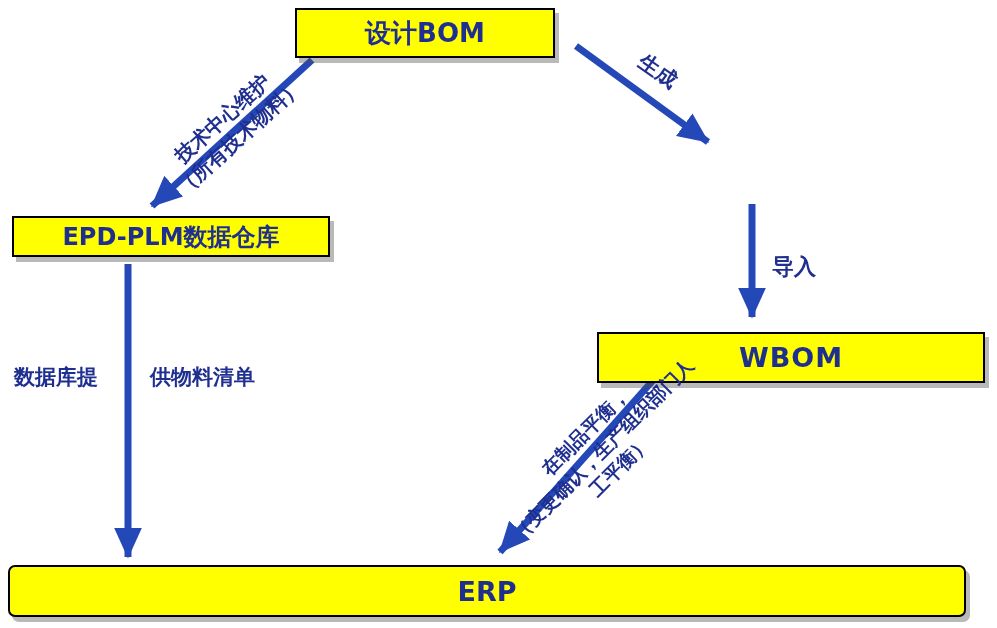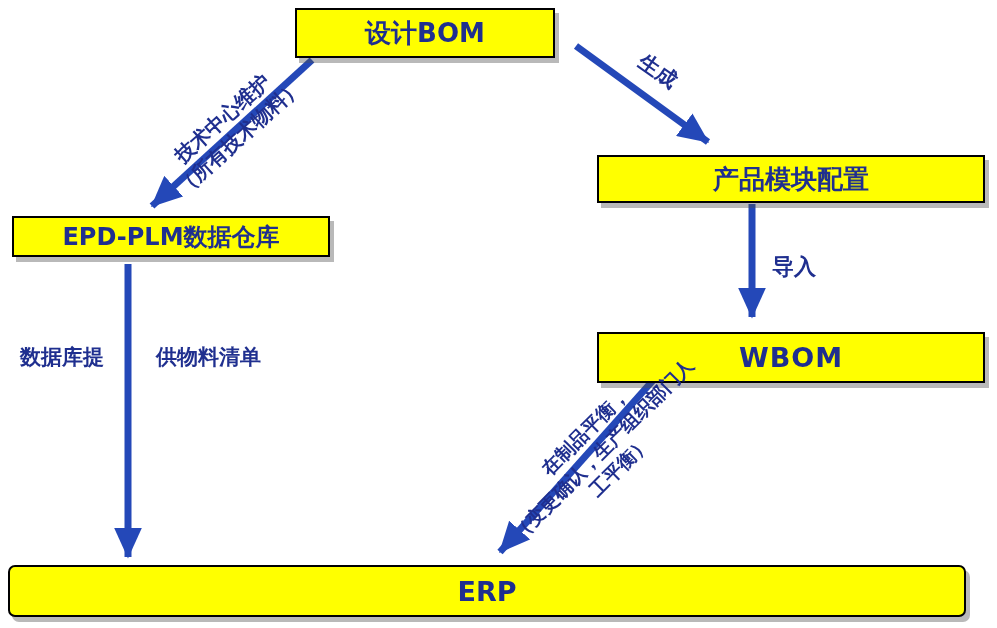--- a/index.html
+++ b/index.html
@@ -50,21 +50,21 @@
   .lbl-tech{
     left:95px;top:103px;width:272px;
     text-align:center;font-size:20px;line-height:1.25;
     transform:rotate(-42deg);
   }
   .lbl-generate{
     left:618px;top:57px;width:80px;text-align:center;
     font-size:21px;transform:rotate(35deg);
   }
   .lbl-import{left:772px;top:252px;font-size:22px;}
-  .lbl-database{left:14px;top:343px;font-size:21px;margin-left:6px;}
+  .lbl-database{left:14px;top:363px;font-size:21px;}
   .lbl-database .gap{margin-left:52px;}
   .lbl-wip{
     left:445px;top:412px;width:315px;
     text-align:center;font-size:19px;line-height:1.3;
     transform:rotate(-45deg);
   }
 </style>
 </head>
 <body>
 
@@ -78,21 +78,20 @@
     </defs>
     <line class="arrow" x1="312" y1="60" x2="152" y2="206" marker-end="url(#ah)"></line>
     <line class="arrow" x1="576" y1="46" x2="708" y2="142" marker-end="url(#ah)"></line>
     <line class="arrow" x1="752" y1="204" x2="752" y2="317" marker-end="url(#ah)"></line>
     <line class="arrow" x1="128" y1="264" x2="128" y2="557" marker-end="url(#ah)"></line>
     <line class="arrow" x1="656" y1="377" x2="500" y2="552" marker-end="url(#ah)"></line>
   </svg>
 
   <div class="node node-design-bom">设计BOM</div>
 
-  <div class="node node-product-module">产品模块配置</div>
 
   <div class="node node-epd-plm">EPD-PLM数据仓库</div>
 
   <div class="node node-wbom">WBOM</div>
 
   <div class="node node-erp">ERP</div>
 
   <div class="edge-label lbl-tech">
     <div>技术中心维护</div>
     <div>（所有技术物料）</div>

